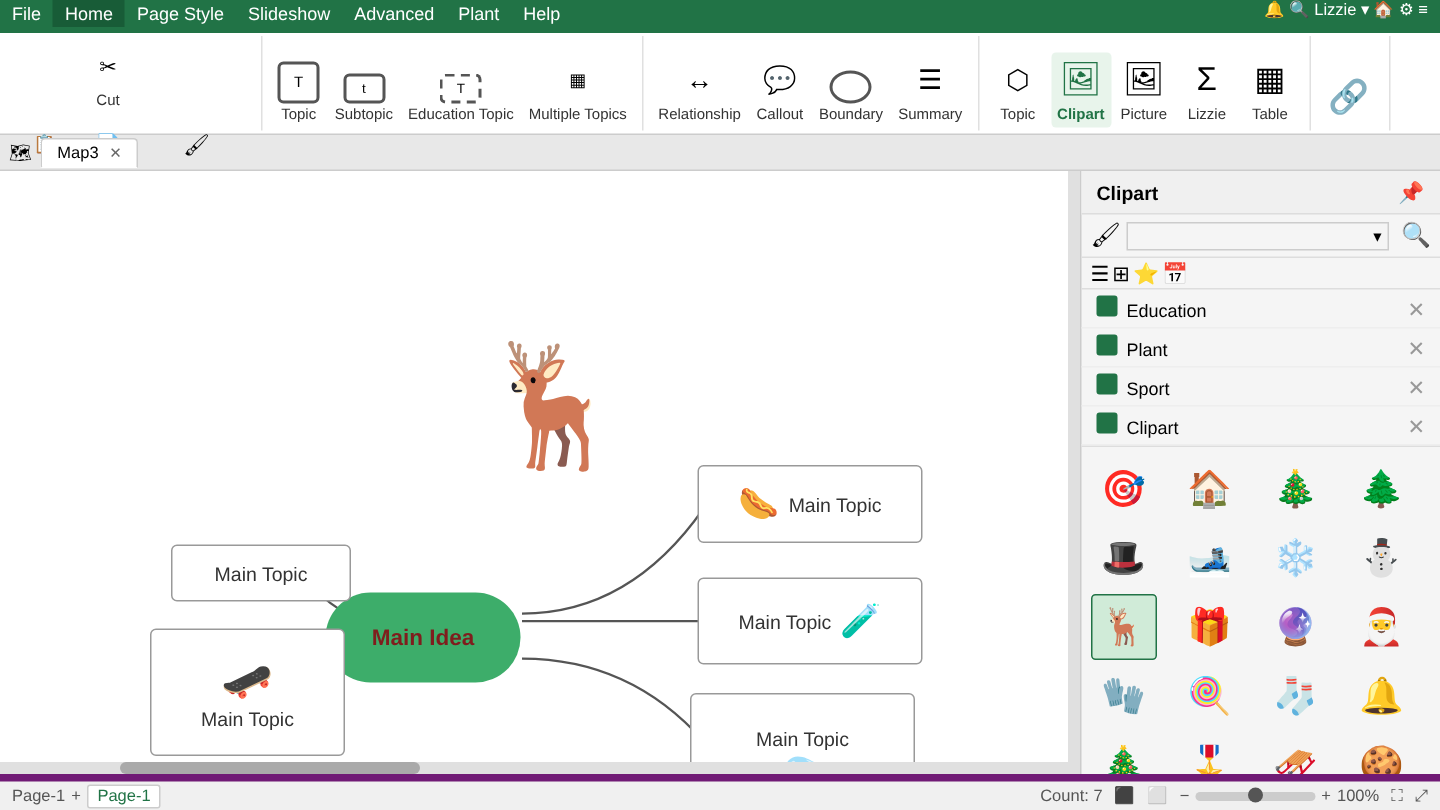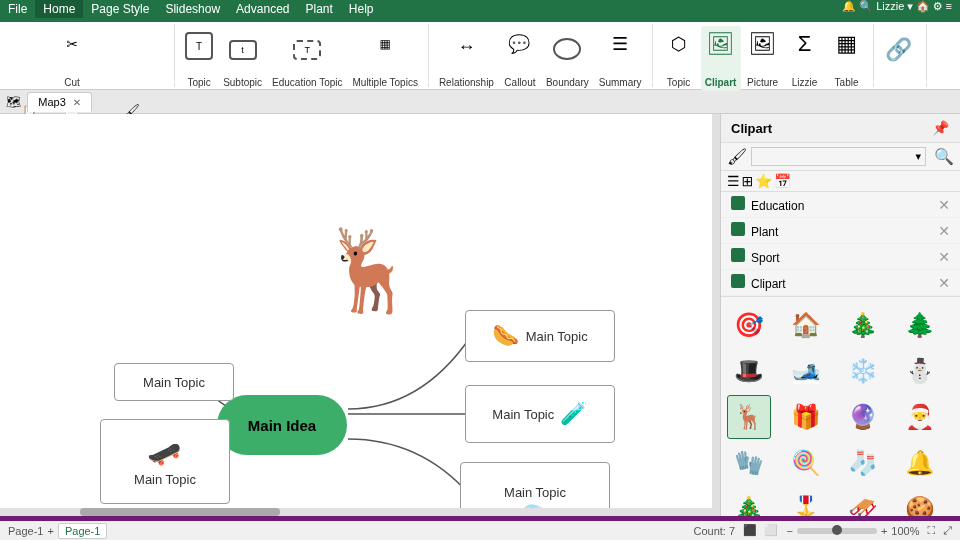--- a/index.html
+++ b/index.html
@@ -9,21 +9,21 @@
     .menubar { display: flex; align-items: flex-start; background: #217346; height: 22px; }
     .menubar-item { color: white; padding: 2px 8px; font-size: 12px; cursor: pointer; }
     .menubar-item.active { background: #185c37; }
 
     
     .ribbon { background: #fff; border-bottom: 1px solid #ccc; display: flex; align-items: stretch; padding: 2px 4px; height: 68px; }
     .ribbon-group { display: flex; flex-direction: column; align-items: center; border-right: 1px solid #e0e0e0; padding: 2px 6px; }
     .ribbon-buttons { display: flex; align-items: flex-end; gap: 2px; flex: 1; }
     .ribbon-btn { display: flex; flex-direction: column; align-items: center; cursor: pointer; padding: 2px 4px; border-radius: 3px; min-width: 36px; }
     .ribbon-btn .icon { width: 32px; height: 32px; display: flex; align-items: center; justify-content: center; }
-    .ribbon-btn .label { font-size: 10px; color: #333; text-align: center; line-height: 1.2; margin-top: 17px; }
+    .ribbon-btn .label { font-size: 10px; color: #333; text-align: center; line-height: 1.2; margin-top: 2px; }
 
     
     .tabbar { background: #e8e8e8; display: flex; align-items: center; height: 24px; border-bottom: 1px solid #ccc; padding: 0 6px; gap: 2px; }
     .tab { padding: 3px 10px; font-size: 11px; border-radius: 3px 3px 0 0; cursor: pointer; background: #d0d0d0; }
     .tab.active { background: white; border: 1px solid #ccc; border-bottom: 1px solid white; }
     .tab-close { font-size: 10px; color: #666; margin-left: 4px; }
 
     
     .main-area { display: flex; height: calc(540px - 22px - 68px - 24px - 24px); }
 
@@ -37,21 +37,21 @@
     .clipart-categories { border-bottom: 1px solid #ddd; }
     .clipart-category { display: flex; align-items: center; justify-content: space-between; padding: 4px 10px; font-size: 12px; border-bottom: 1px solid #eee; cursor: pointer; }
     .cat-icon { width: 14px; height: 14px; background: #217346; border-radius: 2px; margin-right: 6px; display: inline-block; }
     .cat-close { color: #999; font-size: 14px; cursor: pointer; }
     .clipart-grid { display: grid; grid-template-columns: repeat(4, 1fr); gap: 2px; padding: 6px; overflow-y: auto; flex: 1; }
     .clipart-item { width: 44px; height: 44px; display: flex; align-items: center; justify-content: center; border: 1px solid transparent; border-radius: 3px; cursor: pointer; font-size: 24px; }
     .clipart-item.selected { border-color: #217346; background: #d0ebd8; }
 
     
     .node { position: absolute; display: flex; flex-direction: column; align-items: center; justify-content: center; }
-    .center-node { width: 130px; height: 60px; background: #3dad6a; border-radius: 30px; color: #000000; font-weight: bold; font-size: 15px; display: flex; align-items: center; justify-content: center; }
+    .center-node { width: 130px; height: 60px; background: #3dad6a; border-radius: 30px; color: #7f1d1d; font-weight: bold; font-size: 15px; display: flex; align-items: center; justify-content: center; }
     .topic-box { border: 1px solid #999; border-radius: 4px; background: white; font-size: 13px; color: #333; display: flex; align-items: center; justify-content: center; padding: 4px 8px; }
     .topic-box-with-img { border: 1px solid #999; border-radius: 4px; background: white; font-size: 13px; color: #333; display: flex; flex-direction: column; align-items: center; justify-content: center; padding: 4px 8px; }
     .topic-img { font-size: 28px; margin-bottom: 2px; }
     svg.connections { position: absolute; top: 0; left: 0; width: 100%; height: 100%; pointer-events: none; }
 
     
     .statusbar { display: flex; align-items: center; justify-content: space-between; height: 24px; background: #f0f0f0; border-top: 5px solid #701a75; padding: 0 8px; font-size: 11px; color: #555; }
     .statusbar-left { display: flex; align-items: center; gap: 8px; }
     .statusbar-right { display: flex; align-items: center; gap: 8px; }
     .page-nav { display: flex; align-items: center; gap: 4px; }

